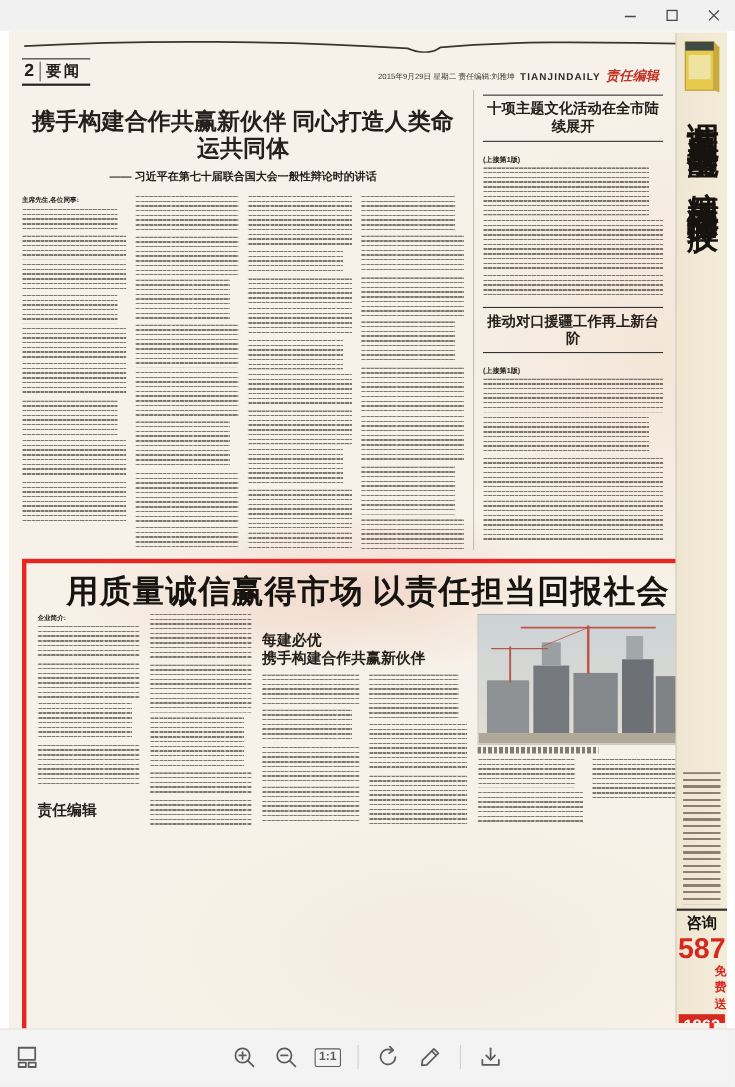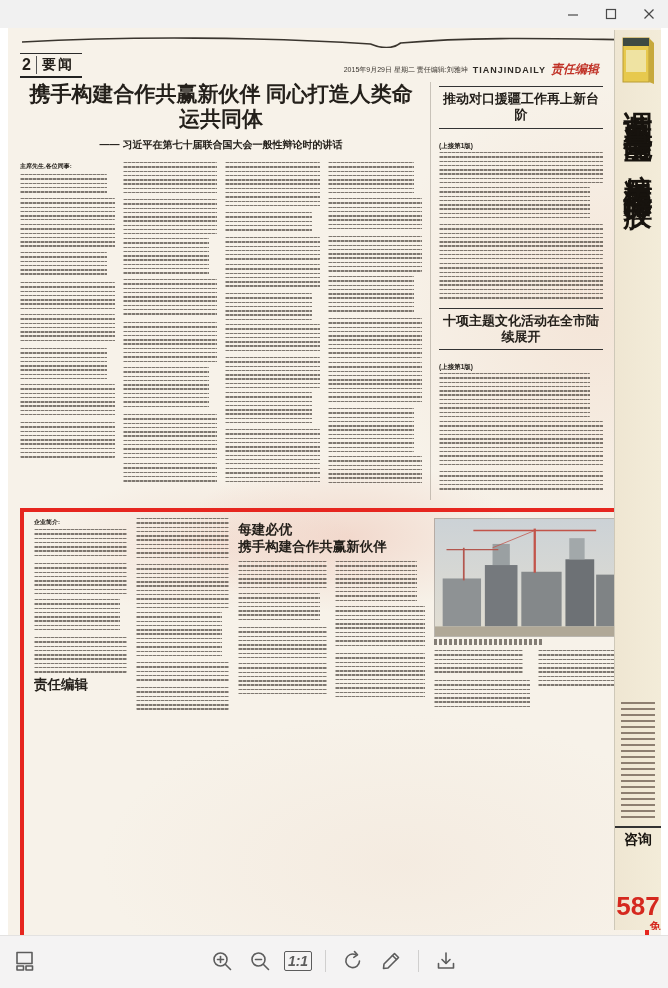--- a/index.html
+++ b/index.html
@@ -24,21 +24,21 @@
   .mast-row{display:flex;align-items:flex-end;justify-content:space-between;height:30px;margin-right:52px;}
   .page-label{display:flex;align-items:center;border-top:1px solid #2a2a2a;border-bottom:2px solid #222;padding:2px 8px 2px 2px;}
   .page-num{font-size:16px;font-weight:bold;padding-right:5px;border-right:1px solid #555;margin-right:5px;}
   .page-sec{font-size:14px;font-weight:bold;letter-spacing:2px;}
   .dateline{font-size:7px;color:#3a352f;display:flex;align-items:center;gap:5px;white-space:nowrap;}
   .brand-latin{font-weight:bold;letter-spacing:1px;font-size:9px;color:#2e2a25;}
   .brand-script{color:#c03126;font-weight:bold;font-style:italic;font-size:12px;}
   
   .lead-zone{display:flex;gap:8px;margin-top:4px;margin-right:48px;}
   .lead-left{width:402px;flex:none;}
-  .lead-head{font-size:21px;font-weight:900;letter-spacing:0px;text-align:center;line-height:1.2;font-family:"Liberation Serif","DejaVu Serif",serif;}
+  .lead-head{font-size:21px;font-weight:900;letter-spacing:0px;text-align:center;line-height:1.2;font-family:"Liberation Serif","DejaVu Serif",serif;margin-top:16px;}
   .lead-sub{font-size:10px;font-weight:bold;text-align:center;margin-top:6px;}
   .lead-cols{display:flex;gap:8px;margin-top:10px;height:322px;overflow:hidden;}
   .col{flex:1;overflow:hidden;}
   .opening{font-size:6px;font-weight:bold;white-space:nowrap;overflow:hidden;margin-bottom:3px;}
   .right-zone{flex:1;overflow:hidden;border-left:1px solid rgba(60,50,40,.25);padding-left:8px;}
   .r-art{margin-bottom:8px;}
   .r-head{font-weight:900;text-align:center;line-height:1.25;font-family:"Liberation Serif","DejaVu Serif",serif;}
   .r-head.small{font-size:10.5px;margin:2px 0 4px;}
   .r-head.boxed{font-size:13px;border-top:1px solid #333;border-bottom:1px solid #333;padding:4px 0;margin:4px 0 5px;}
   .r-lead{font-size:6.5px;font-weight:bold;margin-bottom:2px;}
@@ -48,49 +48,49 @@
         repeating-linear-gradient(90deg, rgba(247,242,233,.5) 0 1px, transparent 1px 4px),
         repeating-linear-gradient(180deg, rgba(52,45,38,.62) 0 1.3px, transparent 1.3px 4.3px);}
   
   .feature{position:relative;margin:8px 2px 0 0;border:4px solid #e6261f;padding:6px 10px 8px;height:418px;box-sizing:content-box;}
   .f-head{font-size:29px;font-weight:900;text-align:center;letter-spacing:1px;white-space:nowrap;font-family:"Liberation Serif","DejaVu Serif",serif;color:#17140f;}
   .f-sub{font-size:13px;font-weight:bold;margin:4px 0 8px 18px;}
   .f-body{display:flex;gap:9px;height:352px;overflow:hidden;}
   .f-colA,.f-colB{width:15.5%;flex:none;overflow:hidden;}
   .f-groupCD{width:31%;flex:none;overflow:hidden;}
   .f-groupEF{flex:1;overflow:hidden;display:flex;flex-direction:column;}
-  .sec-head{font-weight:900;line-height:1.25;margin:4px 0 5px;font-family:"Liberation Serif","DejaVu Serif",serif;}
+  .sec-head{font-weight:900;line-height:1.25;margin:16px 0 5px;font-family:"Liberation Serif","DejaVu Serif",serif;}
   .sec-head .k{display:block;}
   .sec-head.sz13{font-size:13.5px;}
   .intro{font-size:6px;font-weight:bold;margin-bottom:2px;}
   .twocol{display:flex;gap:8px;overflow:hidden;}
   .twocol>.col{flex:1;}
   .photo{display:block;width:100%;border:1px solid rgba(0,0,0,.25);}
   .cap{height:6px;width:55%;margin:2px 0 5px;
        background:repeating-linear-gradient(90deg, rgba(52,45,38,.6) 0 3px, transparent 3px 5px);}
   
   .ad-strip{position:absolute;top:2px;right:0;width:46px;height:900px;overflow:hidden;
             background:linear-gradient(90deg,#efe6d2,#f3ecd9);border-left:1px solid rgba(0,0,0,.15);}
   .ad-box{margin:4px auto 2px;display:block;}
   .ad-big{writing-mode:vertical-rl;text-orientation:upright;font-weight:900;font-size:29px;line-height:1;
           letter-spacing:4px;color:#17130e;margin:2px auto 0;height:610px;font-family:"Liberation Serif","DejaVu Serif",serif;}
   .ad-small{width:34px;margin:4px auto;height:120px;
        background:repeating-linear-gradient(180deg, rgba(60,40,30,.55) 0 2px, transparent 2px 6px);}
   .ad-consult{font-size:14px;font-weight:900;color:#17130e;text-align:center;border-top:2px solid #333;padding-top:3px;}
-  .ad-num1{font-size:26px;font-weight:900;color:#d5281e;text-align:center;line-height:1;margin-top:44px;}
+  .ad-num1{font-size:26px;font-weight:900;color:#d5281e;text-align:center;line-height:1;}
   .ad-free{font-size:11px;font-weight:900;color:#d5281e;text-align:center;padding-left:34px;}
   .ad-num2{margin:2px auto 0;background:#d5281e;color:#fff;font-weight:900;font-size:15px;text-align:center;width:42px;padding:2px 0;}
   
   .toolbar{position:absolute;left:0;right:0;bottom:0;height:52px;background:#f4f3f3;border-top:1px solid #e3e2e1;}
   .tool-left{position:absolute;left:10px;top:10px;}
   .tool-center{position:absolute;left:50%;top:10px;transform:translateX(-50%);display:flex;align-items:center;gap:8px;}
   .tbtn{width:30px;height:30px;display:flex;align-items:center;justify-content:center;border-radius:4px;cursor:default;}
   .tbtn svg{stroke:#5c5c5c;fill:none;stroke-width:1.6;stroke-linecap:round;stroke-linejoin:round;}
   .tdiv{width:1px;height:22px;background:#d0cfce;margin:0 4px;}
-  .ratio{font-size:14px;font-weight:bold;color:#5c5c5c;border:1.6px solid #5c5c5c;border-radius:2px;padding:2px 3px;line-height:1;font-style:italic;}
+  .ratio{font-size:11px;font-weight:bold;color:#5c5c5c;border:1.6px solid #5c5c5c;border-radius:2px;padding:2px 3px;line-height:1;}
 </style>
 </head>
 <body>
 
 <div class="app">
 
   <div class="titlebar">
     <div class="winbtn">
       <svg width="12" height="12">
           <line x1="1" y1="7" x2="11" y2="7"></line>
@@ -181,42 +181,43 @@
                     <div class="tx" style="height: 44px; width: 92%;"></div>
                     <div class="tx" style="height: 46px;"></div>
                   </div>
 
               </div>
             </div>
           </div>
 
           <div class="right-zone">
             <div class="r-art">
+              <div class="r-head boxed">十项主题文化活动在全市陆续展开</div>
+              <span class="r-lead">(上接第1版)</span>
+              <div>
+                  <div class="tx" style="height: 44px; width: 92%;"></div>
+                  <div class="tx" style="height: 46px;"></div>
+                  <div class="tx" style="height: 21px;"></div>
+                </div>
+            </div>
+            <div class="r-art">
               <div class="r-head boxed">推动对口援疆工作再上新台阶</div>
               <span class="r-lead">(上接第1版)</span>
               <div>
                   <div class="tx" style="height: 31px;"></div>
                   <div class="tx" style="height: 33px; width: 92%;"></div>
                   <div class="tx" style="height: 35px;"></div>
                   <div class="tx" style="height: 37px;"></div>
                 </div>
             </div>
-            <div class="r-art">
-              <div class="r-head boxed">十项主题文化活动在全市陆续展开</div>
-              <span class="r-lead">(上接第1版)</span>
-              <div>
-                  <div class="tx" style="height: 44px; width: 92%;"></div>
-                  <div class="tx" style="height: 46px;"></div>
-                  <div class="tx" style="height: 21px;"></div>
-                </div>
-            </div>
           </div>
         </div>
 
         <div class="feature">
+          <div class="f-head">用质量诚信赢得市场  以责任担当回报社会</div>
           <div class="f-body">
 
             <div class="f-colA">
               <div class="intro">企业简介:</div>
               <div>
                   <div class="tx" style="height: 30px;"></div>
                   <div class="tx" style="height: 32px;"></div>
                   <div class="tx" style="height: 34px; width: 92%;"></div>
                   <div class="tx" style="height: 36px;"></div>
                 </div>

